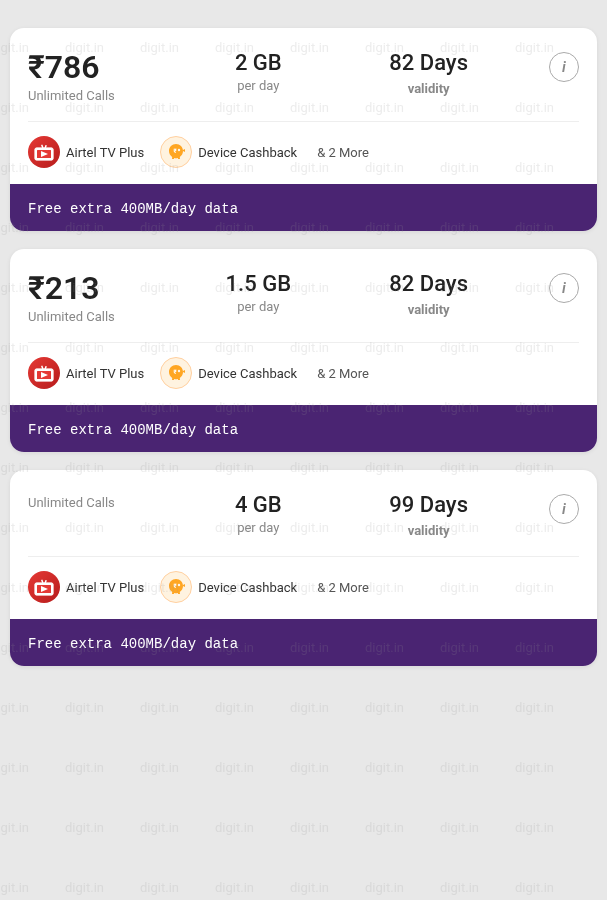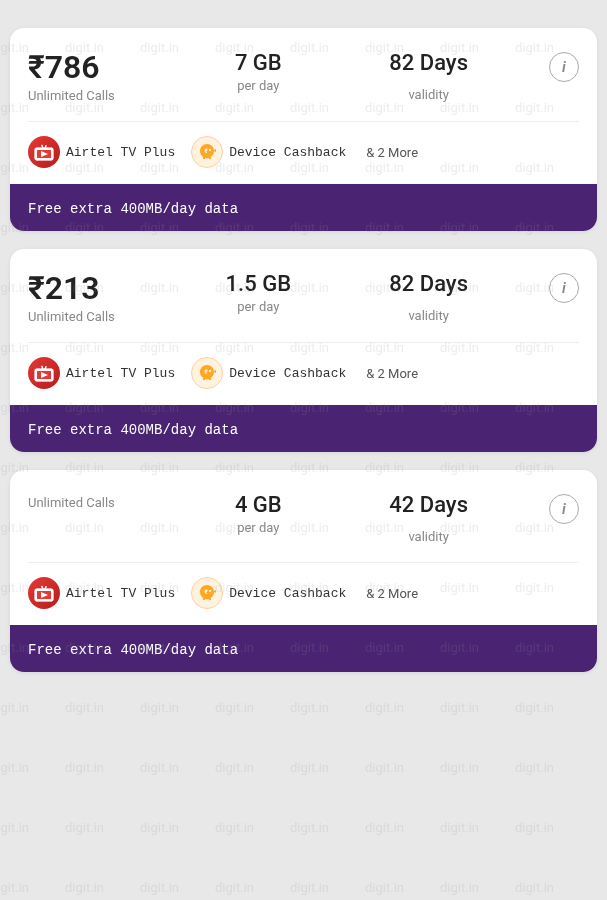--- a/index.html
+++ b/index.html
@@ -66,21 +66,22 @@
       text-align: center;
     }
     .validity-value {
       font-size: 22px;
       font-weight: 500;
       color: #222;
     }
     .validity-sub {
       font-size: 13px;
       color: #888;
-      margin-top: 12px;
+      margin-top: 6px;
+      font-weight: bold;
     }
     .info-icon {
       width: 30px;
       height: 30px;
       border-radius: 50%;
       border: 1.5px solid #aaa;
       display: flex;
       align-items: center;
       justify-content: center;
       color: #888;
@@ -120,21 +121,20 @@
       background: linear-gradient(135deg, #e53935, #b71c1c);
     }
     .cashback-icon {
       background: #fff3e0;
       border: 1px solid #ffd0a0;
     }
     .benefit-label {
       font-size: 13px;
       color: #333;
       font-weight: 400;
-      font-family: Liberation Mono, monospace;
     }
     .more-label {
       font-size: 13px;
       color: #555;
       margin-left: 4px;
     }
     .card-footer {
       background: #4a2472;
       padding: 14px 18px;
     }
@@ -168,21 +168,21 @@
 
 <div id="plans-container">
     <div class="card">
     <div class="card-body">
       <div class="plan-row">
         <div class="plan-price">
           <div class="price-value">₹786</div>
           <div class="price-sub">Unlimited Calls</div>
         </div>
         <div class="plan-data">
-          <div class="data-value">7 GB</div>
+          <div class="data-value">2 GB</div>
           <div class="data-sub">per day</div>
         </div>
         <div class="plan-validity">
           <div class="validity-value">82 Days</div>
           <div class="validity-sub">validity</div>
         </div>
         <div class="info-icon">i</div>
       </div>
       <div class="divider"></div>
       <div class="benefits-row">
@@ -271,21 +271,21 @@
     <div class="card-body">
       <div class="plan-row">
         <div class="plan-price">
           <div class="price-sub">Unlimited Calls</div>
         </div>
         <div class="plan-data">
           <div class="data-value">4 GB</div>
           <div class="data-sub">per day</div>
         </div>
         <div class="plan-validity">
-          <div class="validity-value">42 Days</div>
+          <div class="validity-value">99 Days</div>
           <div class="validity-sub">validity</div>
         </div>
         <div class="info-icon">i</div>
       </div>
       <div class="divider"></div>
       <div class="benefits-row">
         <div class="benefit-item">
           <div class="benefit-icon airtel-tv-icon">
               <svg width="22" height="22" viewBox="0 0 22 22" fill="none">
     <rect x="2" y="7" width="18" height="12" rx="1.5" fill="white" stroke="white" stroke-width="0.5"></rect>

